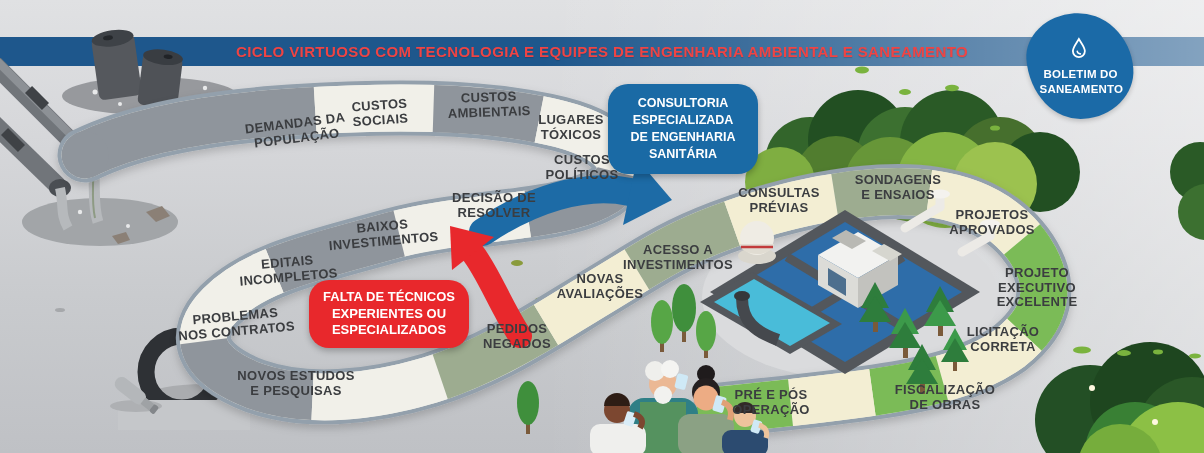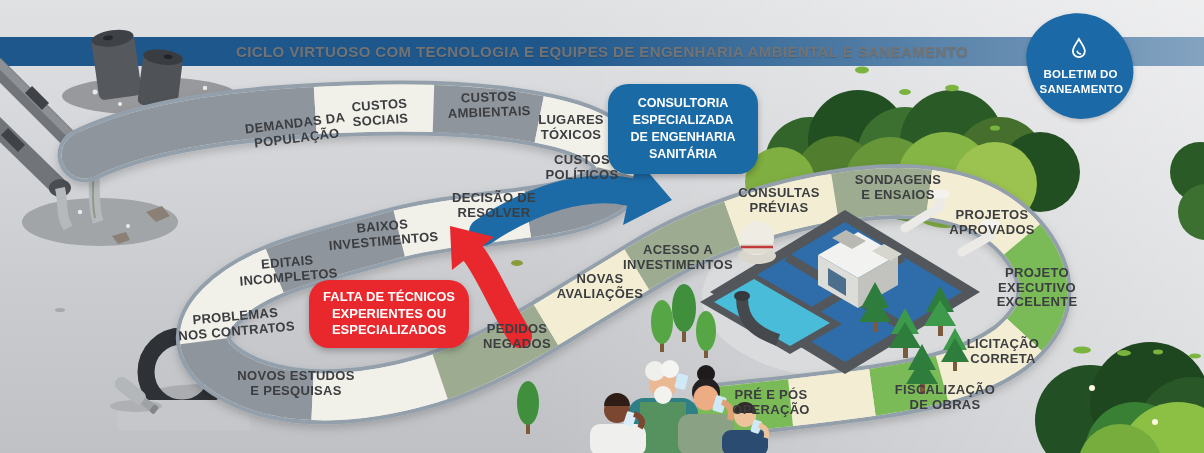--- a/index.html
+++ b/index.html
@@ -7,21 +7,21 @@
     width:1204px;height:453px;position:relative;overflow:hidden;
     background:linear-gradient(180deg,#e0e1e3 0%,#d6d7da 30%,#c9cbce 65%,#bfc1c5 100%);
     font-family:"Liberation Sans", sans-serif;
     -webkit-font-smoothing:antialiased;
   }
   #stage{position:absolute;inset:0;}
   .banner-bar{position:absolute;left:0;top:37px;width:1204px;height:29px;z-index:1;}
   .banner-title{
     position:absolute;left:0;top:37px;width:1204px;height:29px;z-index:6;
     display:flex;align-items:center;justify-content:center;
-    color:#737373;font-weight:bold;font-size:15px;letter-spacing:.4px;white-space:nowrap;
+    color:#ef4444;font-weight:bold;font-size:15px;letter-spacing:.4px;white-space:nowrap;
     text-shadow:0 1px 1px rgba(0,0,0,.15);
   }
   svg.scene{position:absolute;inset:0;z-index:2;}
   #labels-layer{position:absolute;inset:0;z-index:3;pointer-events:none;}
   .cycle-label{
     position:absolute;transform:translate(-50%,-50%);
     font-weight:bold;font-size:13px;line-height:1.12;letter-spacing:.3px;
     color:#3b3d40;text-align:center;white-space:pre-line;
   }
   .callout{
@@ -341,21 +341,21 @@
 INVESTIMENTOS</div>
       <div class="cycle-label" style="left: 779px; top: 201px; transform: translate(-50%, -50%) rotate(0deg);">CONSULTAS
 PRÉVIAS</div>
       <div class="cycle-label" style="left: 992px; top: 223px; transform: translate(-50%, -50%) rotate(0deg);">PROJETOS
 APROVADOS</div>
       <div class="cycle-label" style="left: 898px; top: 188px; transform: translate(-50%, -50%) rotate(0deg);">SONDAGENS
 E ENSAIOS</div>
       <div class="cycle-label" style="left: 1037px; top: 288px; transform: translate(-50%, -50%) rotate(0deg);">PROJETO
 EXECUTIVO
 EXCELENTE</div>
-      <div class="cycle-label" style="left: 1003px; top: 340px; transform: translate(-50%, -50%) rotate(0deg); margin-top: 12px;">LICITAÇÃO
+      <div class="cycle-label" style="left: 1003px; top: 340px; transform: translate(-50%, -50%) rotate(0deg);">LICITAÇÃO
 CORRETA</div>
       <div class="cycle-label" style="left: 945px; top: 378px; transform: translate(-50%, -50%) rotate(0deg); margin-top: 20px;">FISCALIZAÇÃO
 DE OBRAS</div>
       <div class="cycle-label" style="left: 771px; top: 403px; transform: translate(-50%, -50%) rotate(0deg);">PRÉ E PÓS
 OPERAÇÃO</div>
     </div>
 
   <div class="callout blue" style="background: rgb(26, 106, 165);">CONSULTORIA
 ESPECIALIZADA
 DE ENGENHARIA

